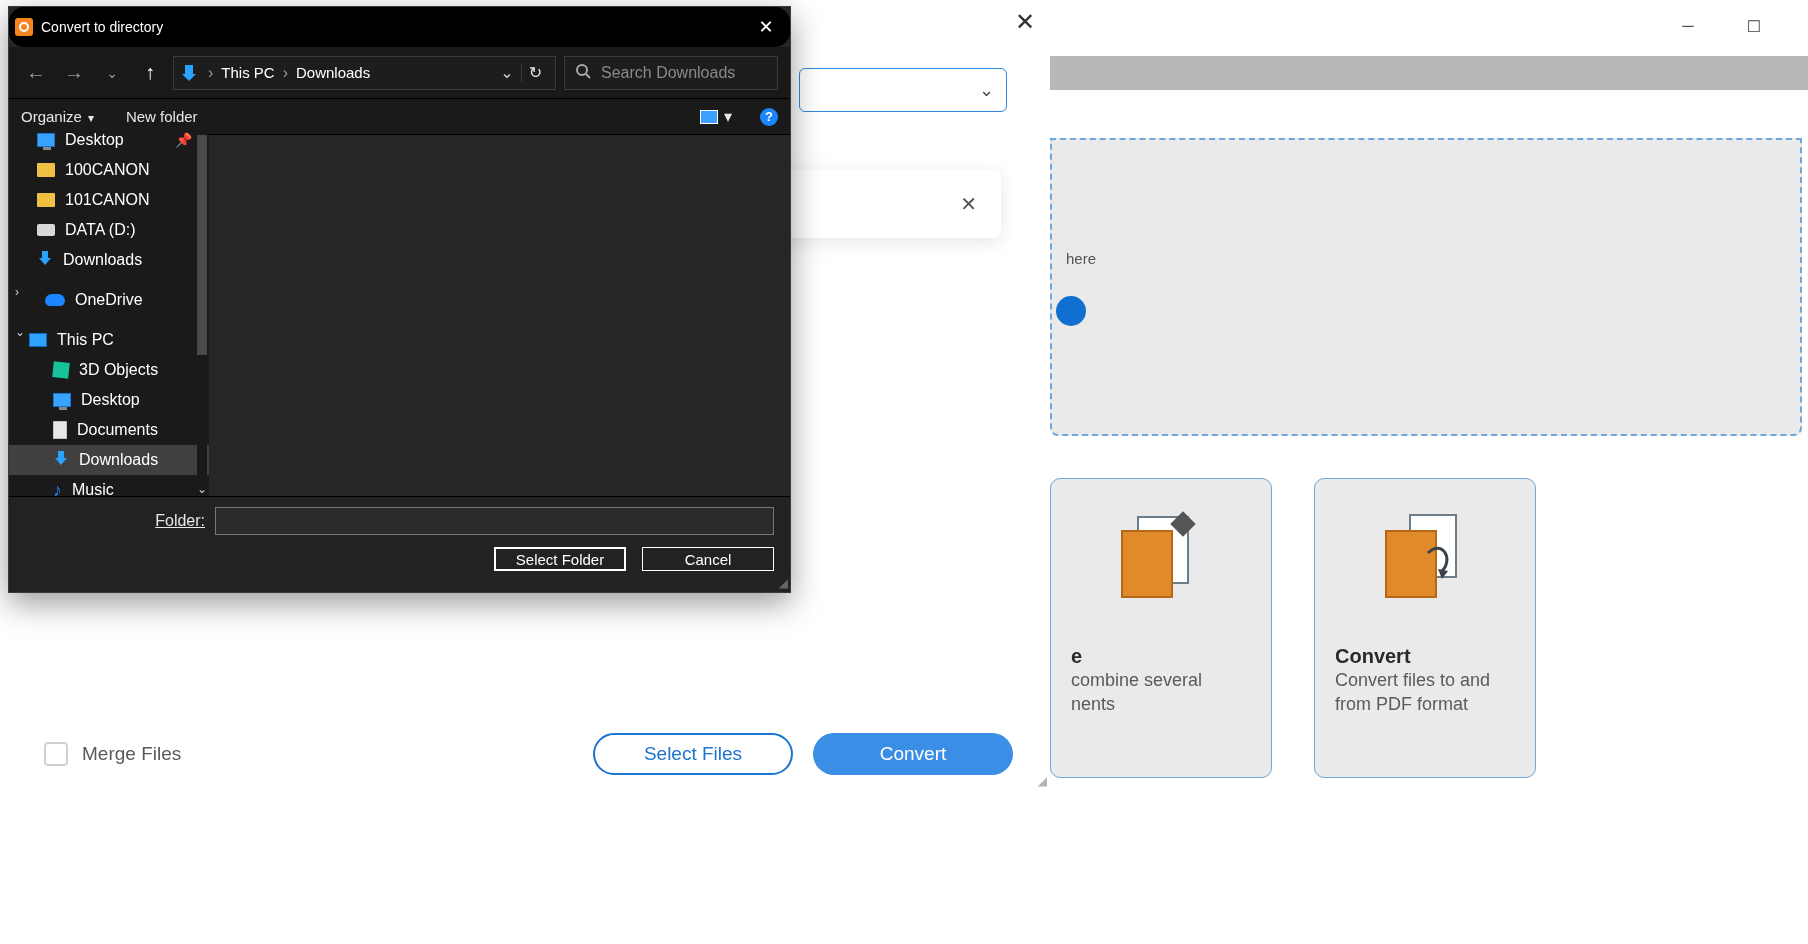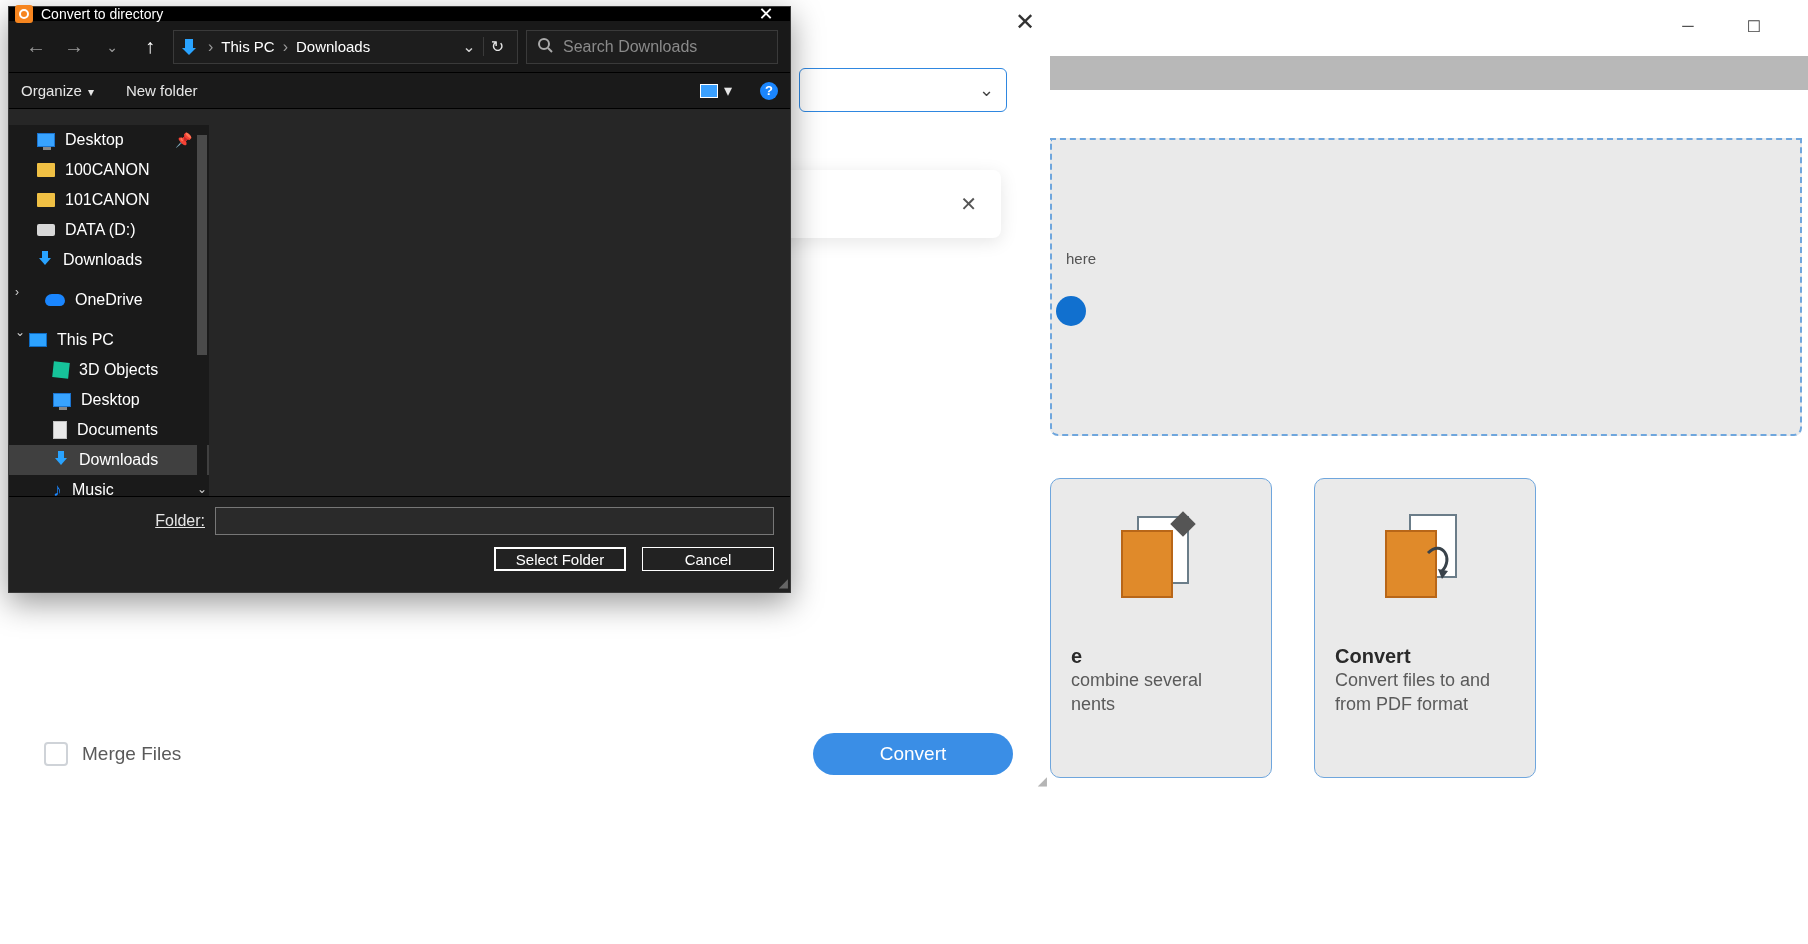--- a/index.html
+++ b/index.html
@@ -88,21 +88,21 @@
   .sizer { position:absolute; right:2px; bottom:2px; color:#b5b5b5; font-size:12px; }
 
   
   .fd {
     position: absolute; left: 8px; top: 6px; width: 783px; height: 587px;
     background: #262626; border: 1px solid #3a3a3a;
     box-shadow: 0 10px 30px rgba(0,0,0,.4);
     color: #e6e6e6;
   }
   .fd-title {
-    height: 14px; background: #000; display:flex; align-items:center; padding: 0 4px 0 6px;
+    height: 40px; background: #000; display:flex; align-items:center; padding: 0 4px 0 6px; border-radius: 15px;
   }
   .fd-title .app-ico {
     width: 18px; height: 18px; background: #f6851f; border-radius: 3px; margin-right: 8px; display:flex; align-items:center; justify-content:center;
   }
   .fd-title .app-ico .ring { width:10px; height:10px; border:2px solid #fff; border-radius:50%; }
   .fd-title .title-text { font-size: 14px; color:#fff; flex:1; }
   .fd-title .title-close { width: 40px; height: 30px; display:flex; align-items:center; justify-content:center; color:#fff; font-size:18px; }
 
   .fd-toolbar {
     height: 52px; display:flex; align-items:center; gap: 8px; padding: 0 12px; background:#191919; border-bottom:1px solid #000;
@@ -114,21 +114,21 @@
     min-width: 230px;
   }
   .fd-address .dl-ico {
     margin-right:8px; display:flex;
   }
   .fd-address .crumb { color:#fff; font-size:15px; padding:0 6px; }
   .fd-address .sep { color:#9a9a9a; padding:0 2px; }
   .fd-address .addr-chev { margin-left:auto; width:28px; text-align:center; color:#cfcfcf; }
   .fd-address .refresh { width:28px; text-align:center; color:#e6e6e6; border-left:1px solid #3a3a3a; }
   .fd-search {
-    width: 252px; height: 34px; background: #1d1d1d; border: 1px solid #3a3a3a; display:flex; align-items:center; padding: 0 10px; gap: 10px;
+    width: 214px; height: 34px; background: #1d1d1d; border: 1px solid #3a3a3a; display:flex; align-items:center; padding: 0 10px; gap: 10px;
   }
   .fd-search .mag { color:#aaa; }
   .fd-search .ph { color:#8a8a8a; font-size: 16px; }
 
   .fd-tools {
     height: 36px; display:flex; align-items:center; padding: 0 12px; background:#1a1a1a; border-bottom:1px solid #000;
   }
   .fd-tools .org { display:flex; align-items:flex-end; gap:6px; color:#e6e6e6; font-size:15px; margin-right: 32px; }
   .fd-tools .nf { font-size:15px; color:#e6e6e6; }
   .fd-tools .spacer { flex:1; }
@@ -236,20 +236,21 @@
   <div class="format-dd">
     <span class="chev">⌄</span>
   </div>
   <div class="file-chip-row">
     <span class="chip-x">✕</span>
   </div>
 
   <div class="bottom-bar">
     <div class="merge-cb"></div>
     <div class="merge-label">Merge Files</div>
+    <div class="btn-outline">Select Files</div>
     <div class="btn-primary">Convert</div>
   </div>
   <div class="sizer">◢</div>
 </div>
 
 <div class="fd">
   <div class="fd-title">
     <span class="app-ico">
         <span class="ring"></span>
       </span>

